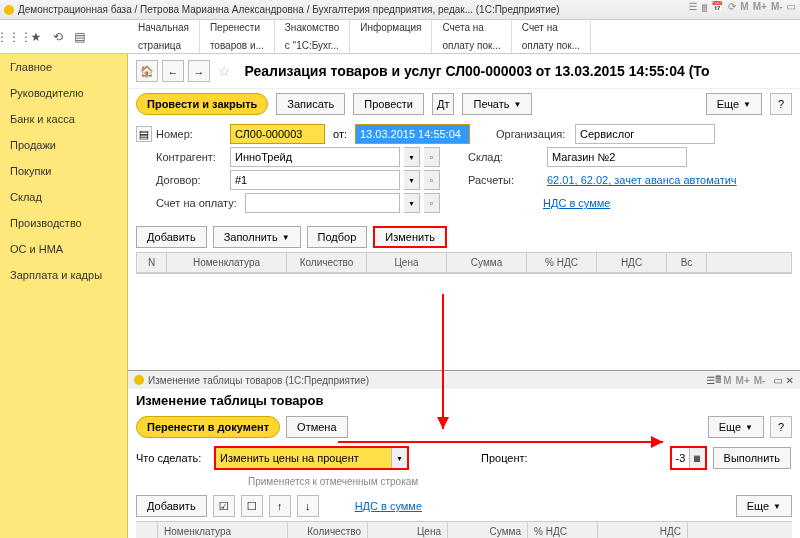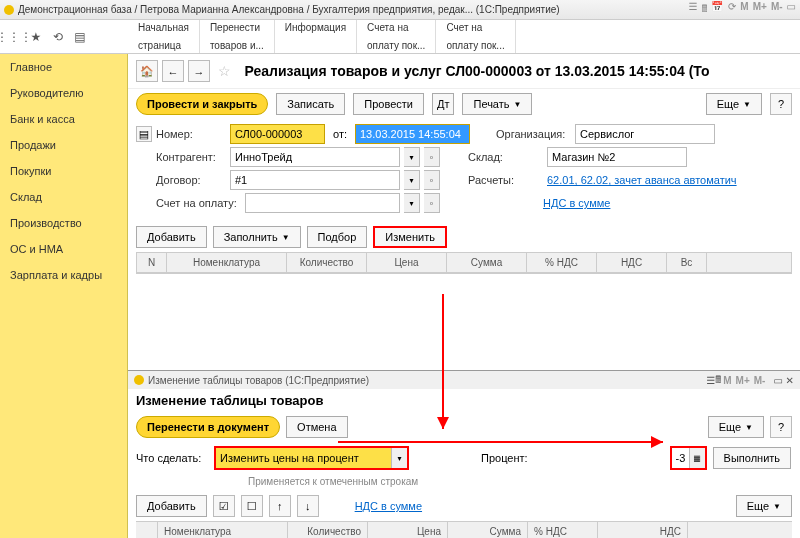--- a/index.html
+++ b/index.html
@@ -109,20 +109,24 @@
     <span class="ico">▤</span>
   </div>
   <div class="tabs">
     <div class="tab">
         <span>Начальная</span>
         <span>страница</span>
       </div>
     <div class="tab active">
         <span>Перенести</span>
         <span>товаров и...</span>
+      </div>
+    <div class="tab">
+        <span>Знакомство</span>
+        <span>с "1С:Бухг...</span>
       </div>
     <div class="tab">
         <span>Информация</span>
         <span></span>
       </div>
     <div class="tab">
         <span>Счета на</span>
         <span>оплату пок...</span>
       </div>
     <div class="tab">

